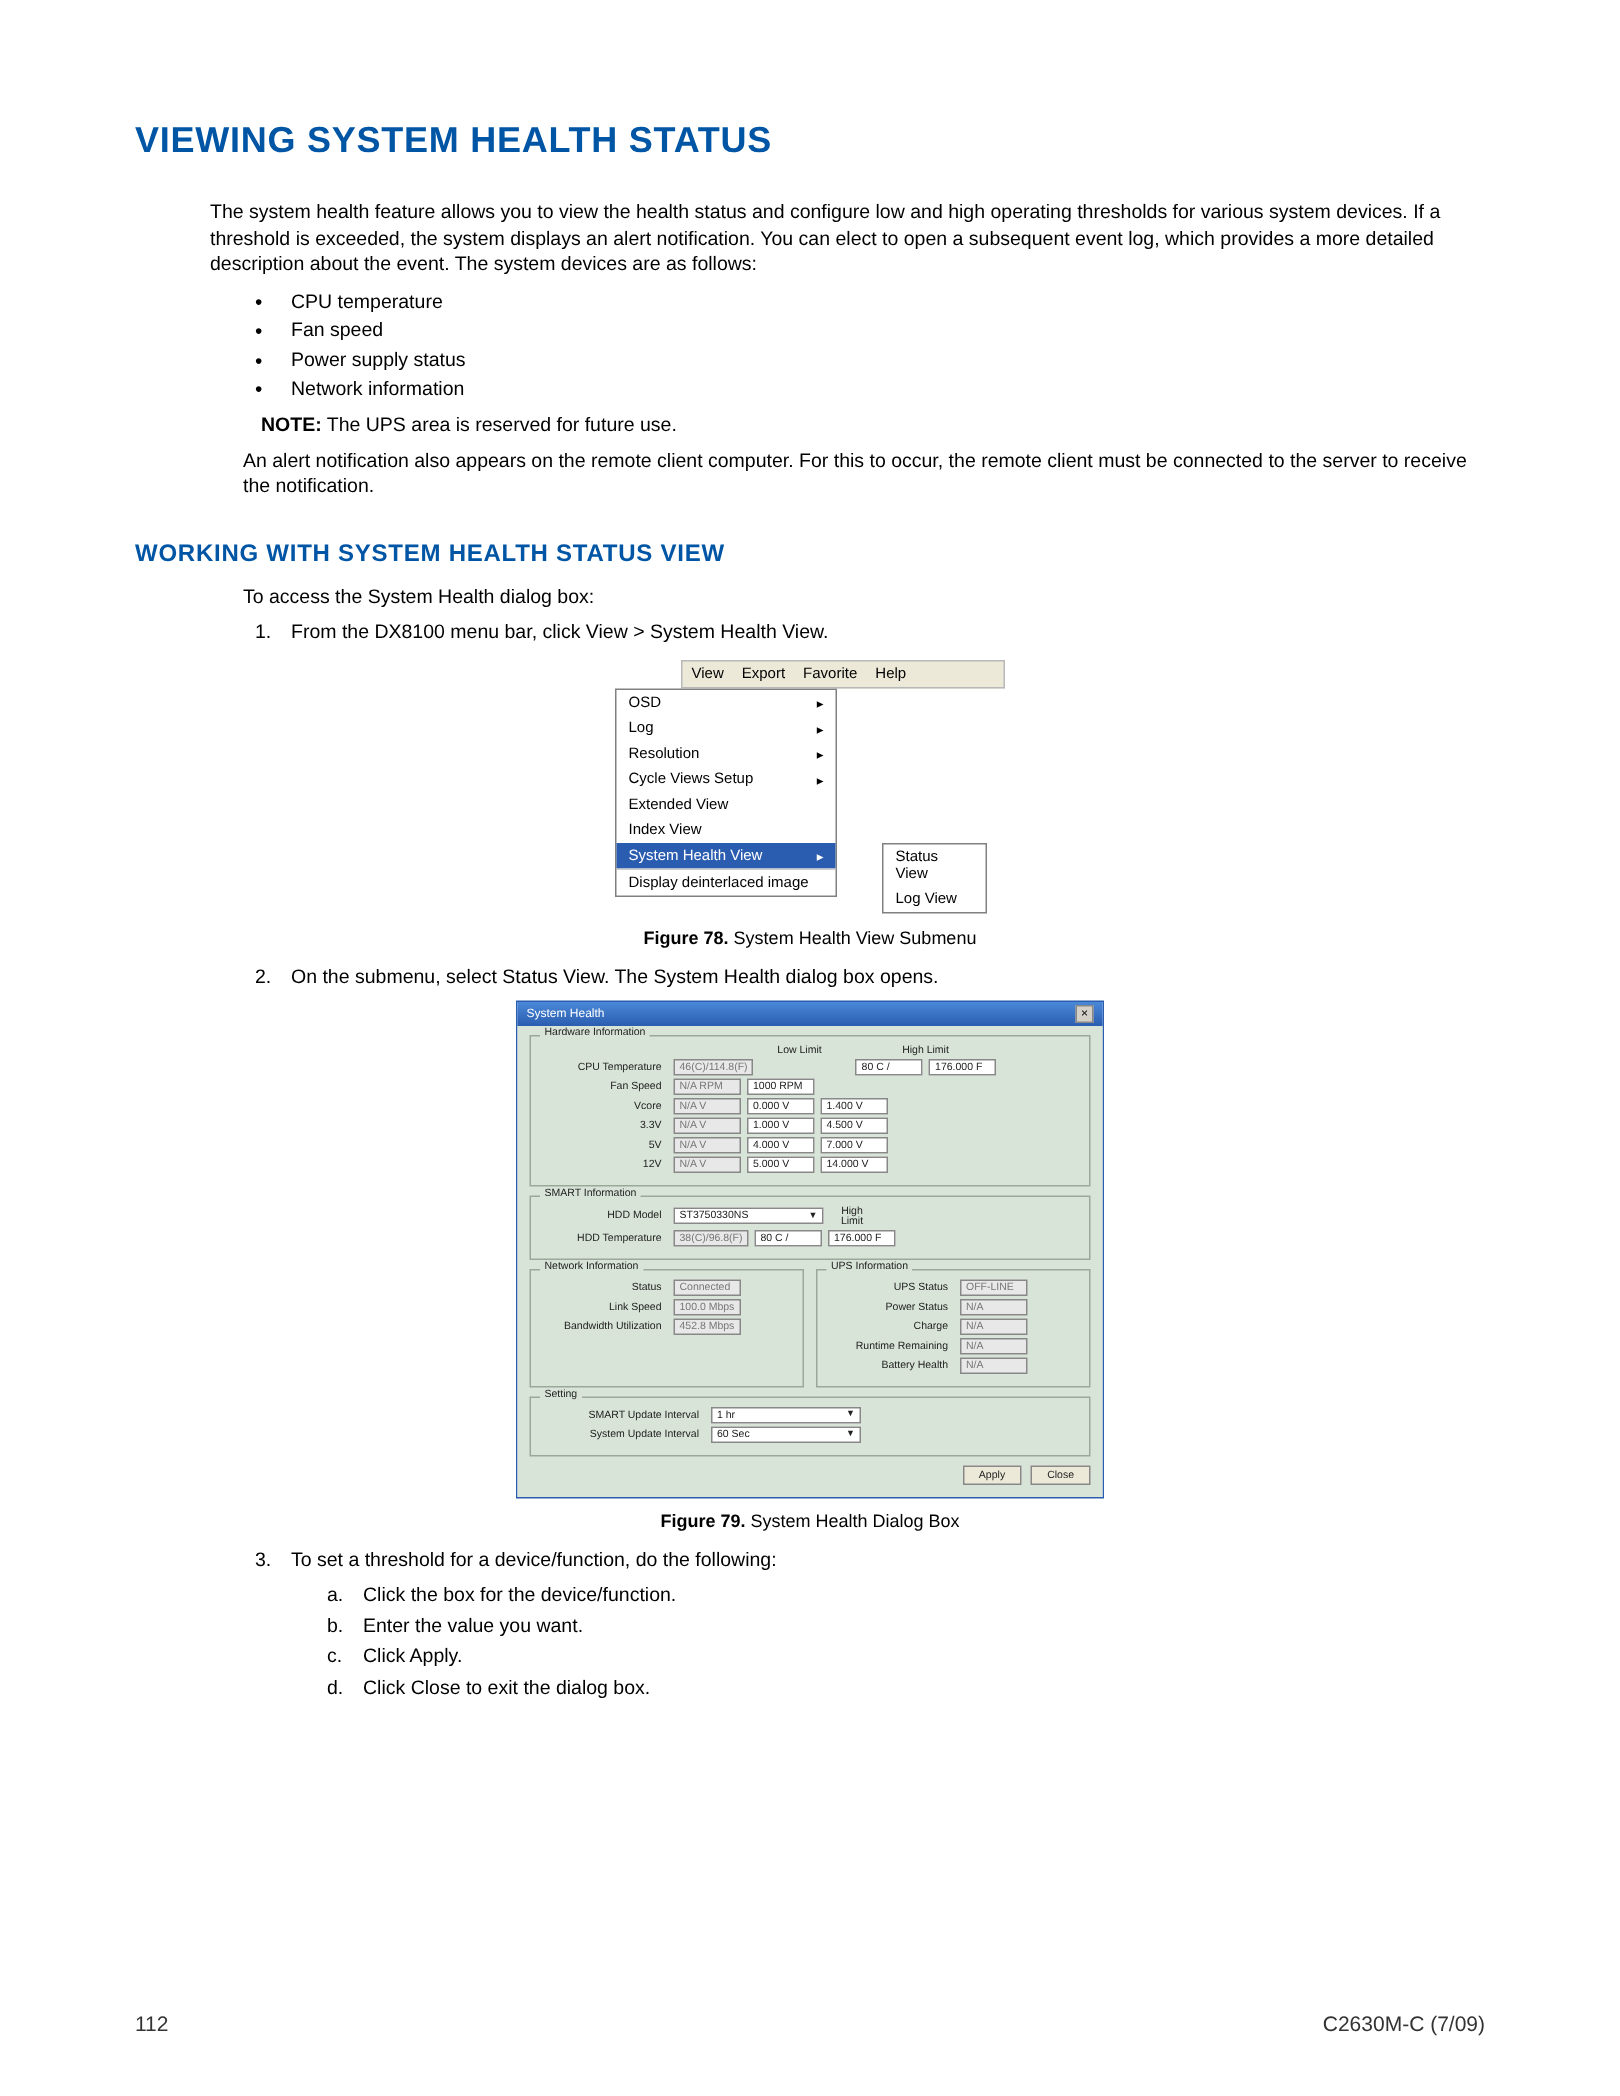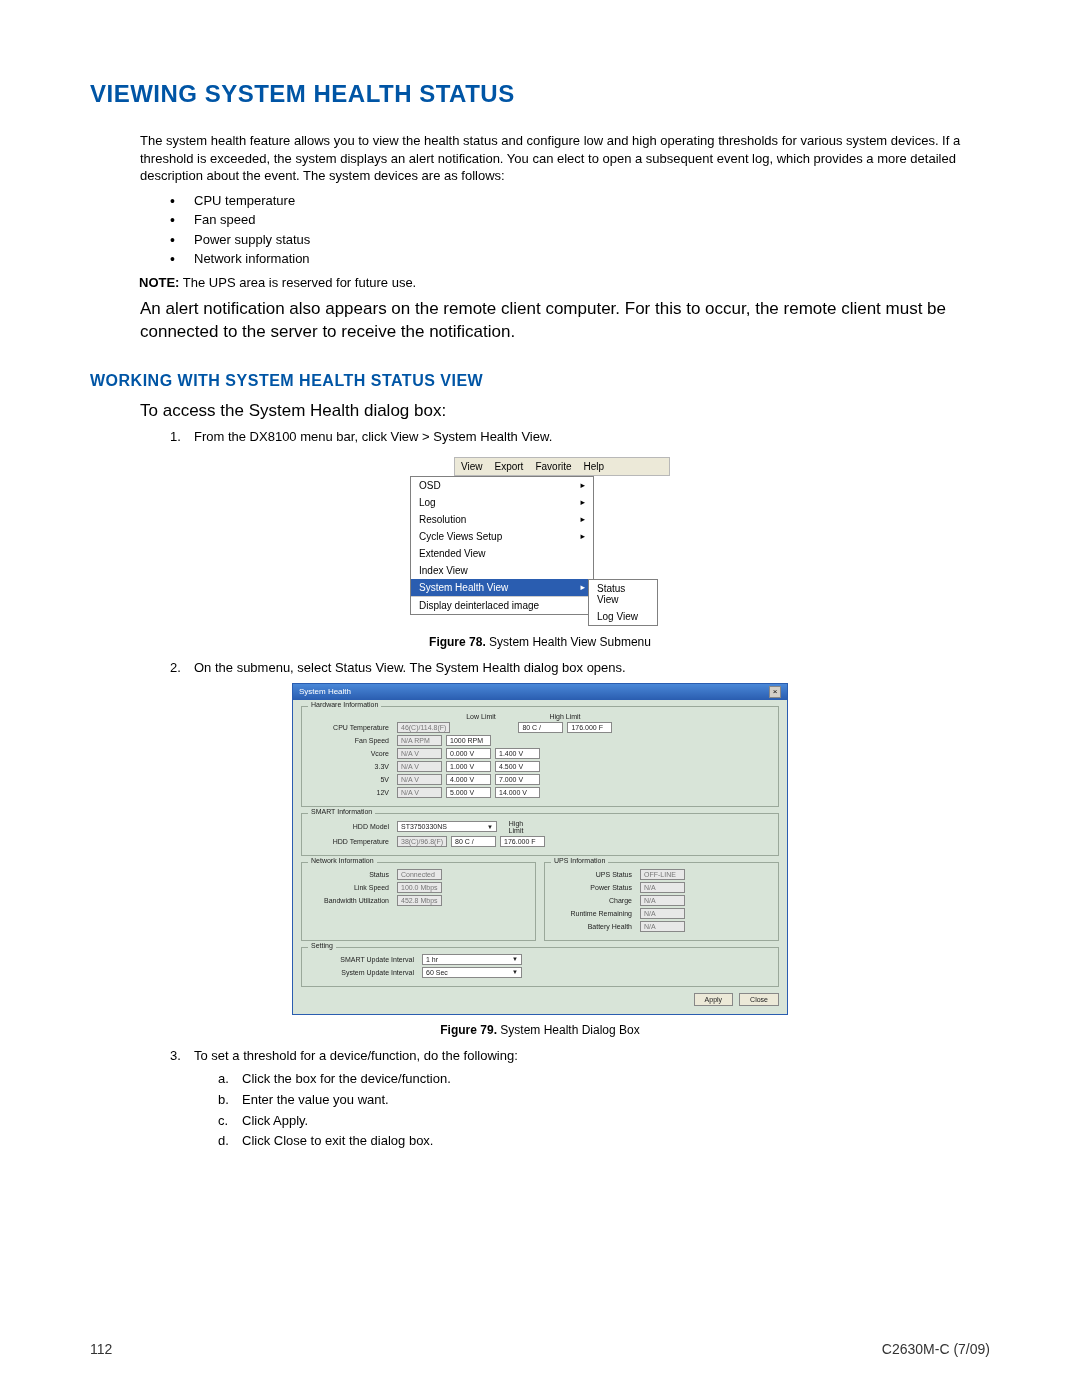--- a/index.html
+++ b/index.html
@@ -27,23 +27,23 @@
     margin-top: 28px;
     margin-bottom: 10px;
   }
   .para {
     font-size: 13px;
     line-height: 1.35;
     margin-left: 50px;
     margin-bottom: 6px;
   }
   .para-noindent {
-    font-size: 17px;
+    font-size: 13px;
     line-height: 1.35;
-    margin-left: 50px;
+    margin-left: 72px;
     margin-bottom: 6px;
   }
   ul.bullets {
     list-style: none;
     margin-left: 80px;
     margin-top: 4px;
     margin-bottom: 6px;
   }
   ul.bullets li {
     font-size: 13px;
@@ -52,21 +52,21 @@
     padding-left: 24px;
   }
   ul.bullets li::before {
     content: "•";
     position: absolute;
     left: 0;
     font-size: 14px;
   }
   .note-line {
     font-size: 13px;
-    margin-left: 49px;
+    margin-left: 84px;
     margin-top: 2px;
     margin-bottom: 8px;
   }
   .note-line b { font-weight: bold; }
   ol.steps {
     list-style: none;
     margin-left: 80px;
   }
   ol.steps > li {
     font-size: 13px;
@@ -112,21 +112,21 @@
     background: #ece9d8;
     border: 1px solid #b8b8b8;
     padding: 3px 6px;
     display: flex;
     gap: 12px;
     margin-left: 44px;
   }
   .menupanel {
     background: #fff;
     border: 1px solid #808080;
-    width: 184px;
+    width: 148px;
   }
   .mitem {
     padding: 3px 8px;
     display: flex;
     justify-content: space-between;
     align-items: center;
     border-bottom: 0;
   }
   .mitem .arrow {
     font-size: 9px;
@@ -141,21 +141,21 @@
     left: 178px;
     top: -36px;
     width: 70px;
     background: #fff;
     border: 1px solid #808080;
   }
   .fig78-wrap { position: relative; height: 170px; }
 
   
   .fig79 {
-    width: 496px;
+    width: 392px;
     margin: 6px auto 0 auto;
     font-size: 7px;
     color: #222;
   }
   .dlg {
     border: 1px solid #2a5db0;
   }
   .titlebar {
     background: linear-gradient(#4a88d8,#2a5db0);
     color: #fff;

